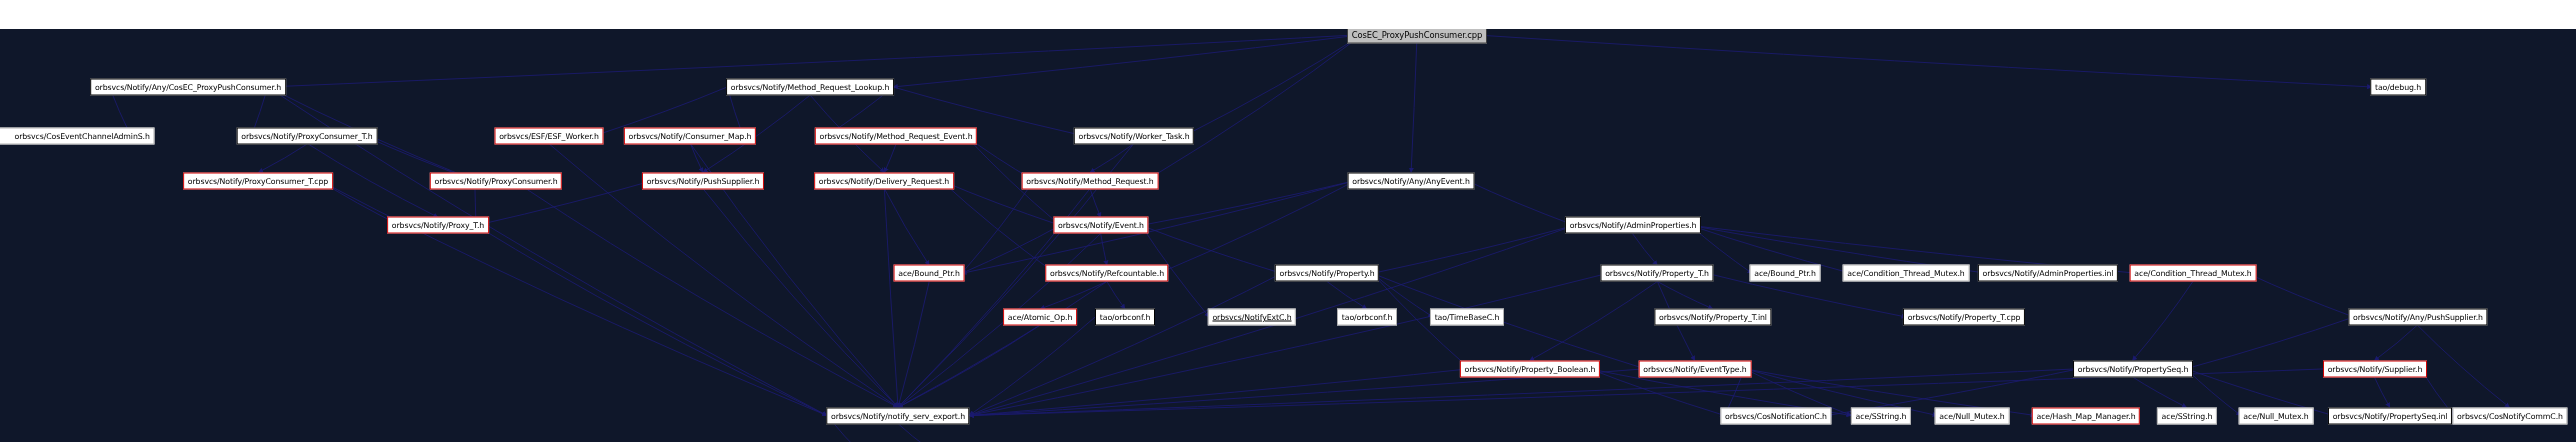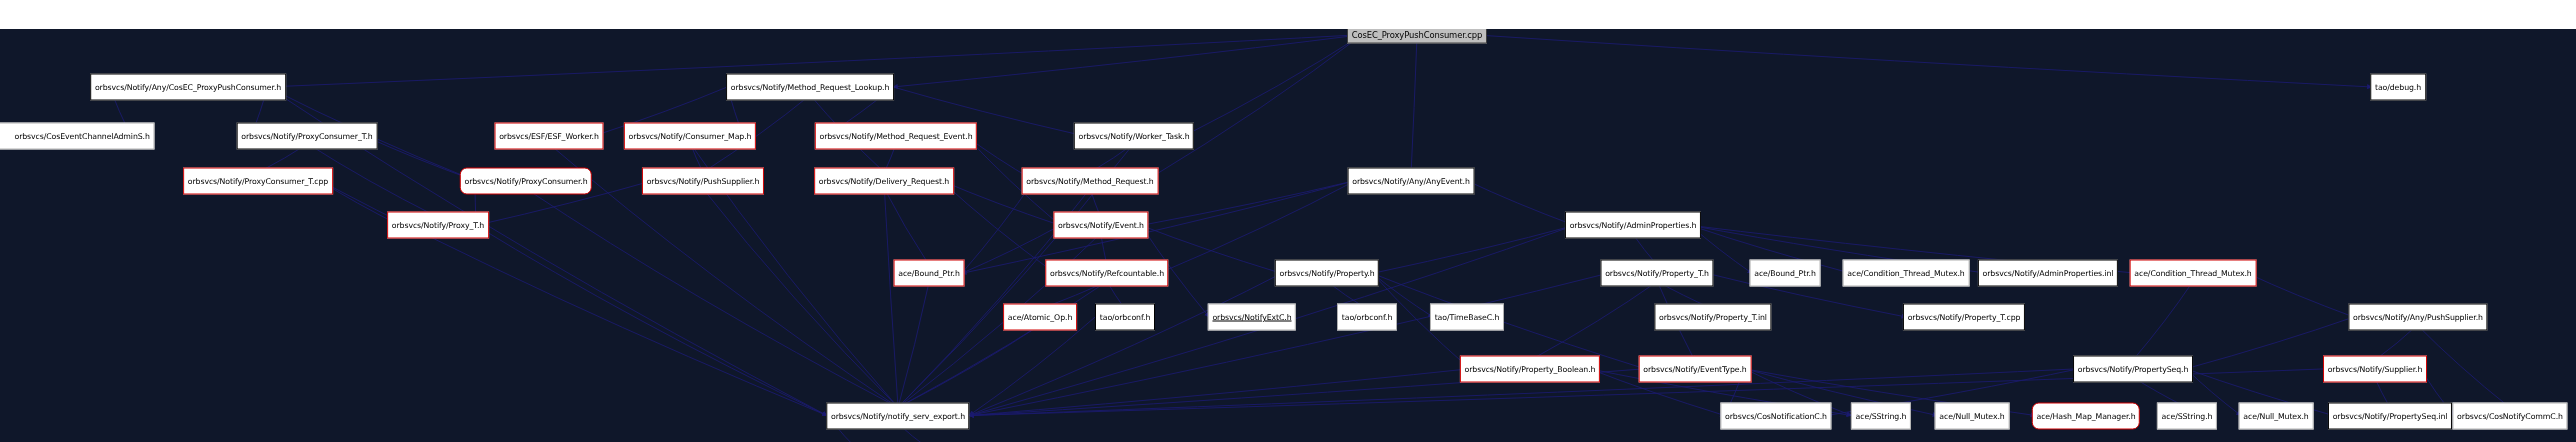--- a/index.html
+++ b/index.html
@@ -17,21 +17,21 @@
     left: 0; top: 0;
     width: 2576px; height: 442px;
     pointer-events: none;
   }
   .node {
     position: absolute;
     box-sizing: border-box;
     display: flex;
     align-items: center;
     justify-content: center;
-    height: 27px;
+    height: 17px;
     padding: 0 3.7px;
     white-space: nowrap;
     font-size: 7.8px;
     line-height: 1;
     letter-spacing: -0.1px;
     color: #000000;
     background: #ffffff;
     border: 0.6px solid #000000;
     transform: translate(-50%, -50%);
     z-index: 5;
@@ -161,21 +161,21 @@
       <div class="node black" style="left: 810px; top: 58px; min-width: 166px;">orbsvcs/Notify/Method_Request_Lookup.h</div>
       <div class="node black" style="left: 2398px; top: 58px; min-width: 51px;">tao/debug.h</div>
       <div class="node grey" style="left: 74px; top: 107px; min-width: 112px; padding-left: 20px;">orbsvcs/CosEventChannelAdminS.h</div>
       <div class="node black" style="left: 307px; top: 107px; min-width: 112px;">orbsvcs/Notify/ProxyConsumer_T.h</div>
       <div class="node red" style="left: 549px; top: 107px; min-width: 92px;">orbsvcs/ESF/ESF_Worker.h</div>
       <div class="node red" style="left: 690px; top: 107px; min-width: 105px;">orbsvcs/Notify/Consumer_Map.h</div>
       <div class="node red" style="left: 896px; top: 107px; min-width: 138px;">orbsvcs/Notify/Method_Request_Event.h</div>
       <div class="node black" style="left: 1134px; top: 107px; min-width: 102px;">orbsvcs/Notify/Worker_Task.h</div>
       <div class="node black" style="left: 1411px; top: 152px; min-width: 111px;">orbsvcs/Notify/Any/AnyEvent.h</div>
       <div class="node red" style="left: 258px; top: 152px; min-width: 122px;">orbsvcs/Notify/ProxyConsumer_T.cpp</div>
-      <div class="node red" style="left: 526px; top: 152px; min-width: 102px; border-radius: 7px;">orbsvcs/Notify/ProxyConsumer.h</div>
+      <div class="node red" style="left: 496px; top: 152px; min-width: 102px;">orbsvcs/Notify/ProxyConsumer.h</div>
       <div class="node red" style="left: 703px; top: 152px; min-width: 100px;">orbsvcs/Notify/PushSupplier.h</div>
       <div class="node red" style="left: 884px; top: 152px; min-width: 113px;">orbsvcs/Notify/Delivery_Request.h</div>
       <div class="node red" style="left: 1090px; top: 152px; min-width: 112px;">orbsvcs/Notify/Method_Request.h</div>
       <div class="node red" style="left: 438px; top: 196px; min-width: 76px;">orbsvcs/Notify/Proxy_T.h</div>
       <div class="node red" style="left: 1101px; top: 196px; min-width: 81px;">orbsvcs/Notify/Event.h</div>
       <div class="node black" style="left: 1633px; top: 196px; min-width: 116px;">orbsvcs/Notify/AdminProperties.h</div>
       <div class="node red" style="left: 929px; top: 244px; min-width: 65px;">ace/Bound_Ptr.h</div>
       <div class="node red" style="left: 1107px; top: 244px; min-width: 104px;">orbsvcs/Notify/Refcountable.h</div>
       <div class="node black" style="left: 1327px; top: 244px; min-width: 91px;">orbsvcs/Notify/Property.h</div>
       <div class="node black" style="left: 1657px; top: 244px; min-width: 100px;">orbsvcs/Notify/Property_T.h</div>
@@ -192,21 +192,21 @@
       <div class="node black" style="left: 1964px; top: 288px; min-width: 116px;">orbsvcs/Notify/Property_T.cpp</div>
       <div class="node black" style="left: 2418px; top: 288px; min-width: 127px;">orbsvcs/Notify/Any/PushSupplier.h</div>
       <div class="node red" style="left: 1530px; top: 340px; min-width: 120px;">orbsvcs/Notify/Property_Boolean.h</div>
       <div class="node red" style="left: 1695px; top: 340px; min-width: 100px;">orbsvcs/Notify/EventType.h</div>
       <div class="node black" style="left: 2133px; top: 340px; min-width: 107px;">orbsvcs/Notify/PropertySeq.h</div>
       <div class="node red" style="left: 2375px; top: 340px; min-width: 92px;">orbsvcs/Notify/Supplier.h</div>
       <div class="node black" style="left: 898px; top: 387px; min-width: 142px;">orbsvcs/Notify/notify_serv_export.h</div>
       <div class="node grey" style="left: 1776px; top: 387px; min-width: 102px;">orbsvcs/CosNotificationC.h</div>
       <div class="node grey" style="left: 1881px; top: 387px; min-width: 60px;">ace/SString.h</div>
       <div class="node grey" style="left: 1972px; top: 387px; min-width: 70px;">ace/Null_Mutex.h</div>
-      <div class="node red" style="left: 2086px; top: 387px; min-width: 101px; border-radius: 7px;">ace/Hash_Map_Manager.h</div>
+      <div class="node red" style="left: 2086px; top: 387px; min-width: 101px;">ace/Hash_Map_Manager.h</div>
       <div class="node grey" style="left: 2187px; top: 387px; min-width: 60px;">ace/SString.h</div>
       <div class="node grey" style="left: 2276px; top: 387px; min-width: 70px;">ace/Null_Mutex.h</div>
       <div class="node black" style="left: 2390px; top: 387px; min-width: 113px;">orbsvcs/Notify/PropertySeq.inl</div>
       <div class="node grey" style="left: 2510px; top: 387px; min-width: 112px;">orbsvcs/CosNotifyCommC.h</div>
       <div class="node grey" style="left: 832px; top: 428px; min-width: 65px;">ace/config-all.h</div>
       <div class="node red" style="left: 929px; top: 428px; min-width: 65px;">ace/config-all.h</div>
     </div>
 </div>
 
 

